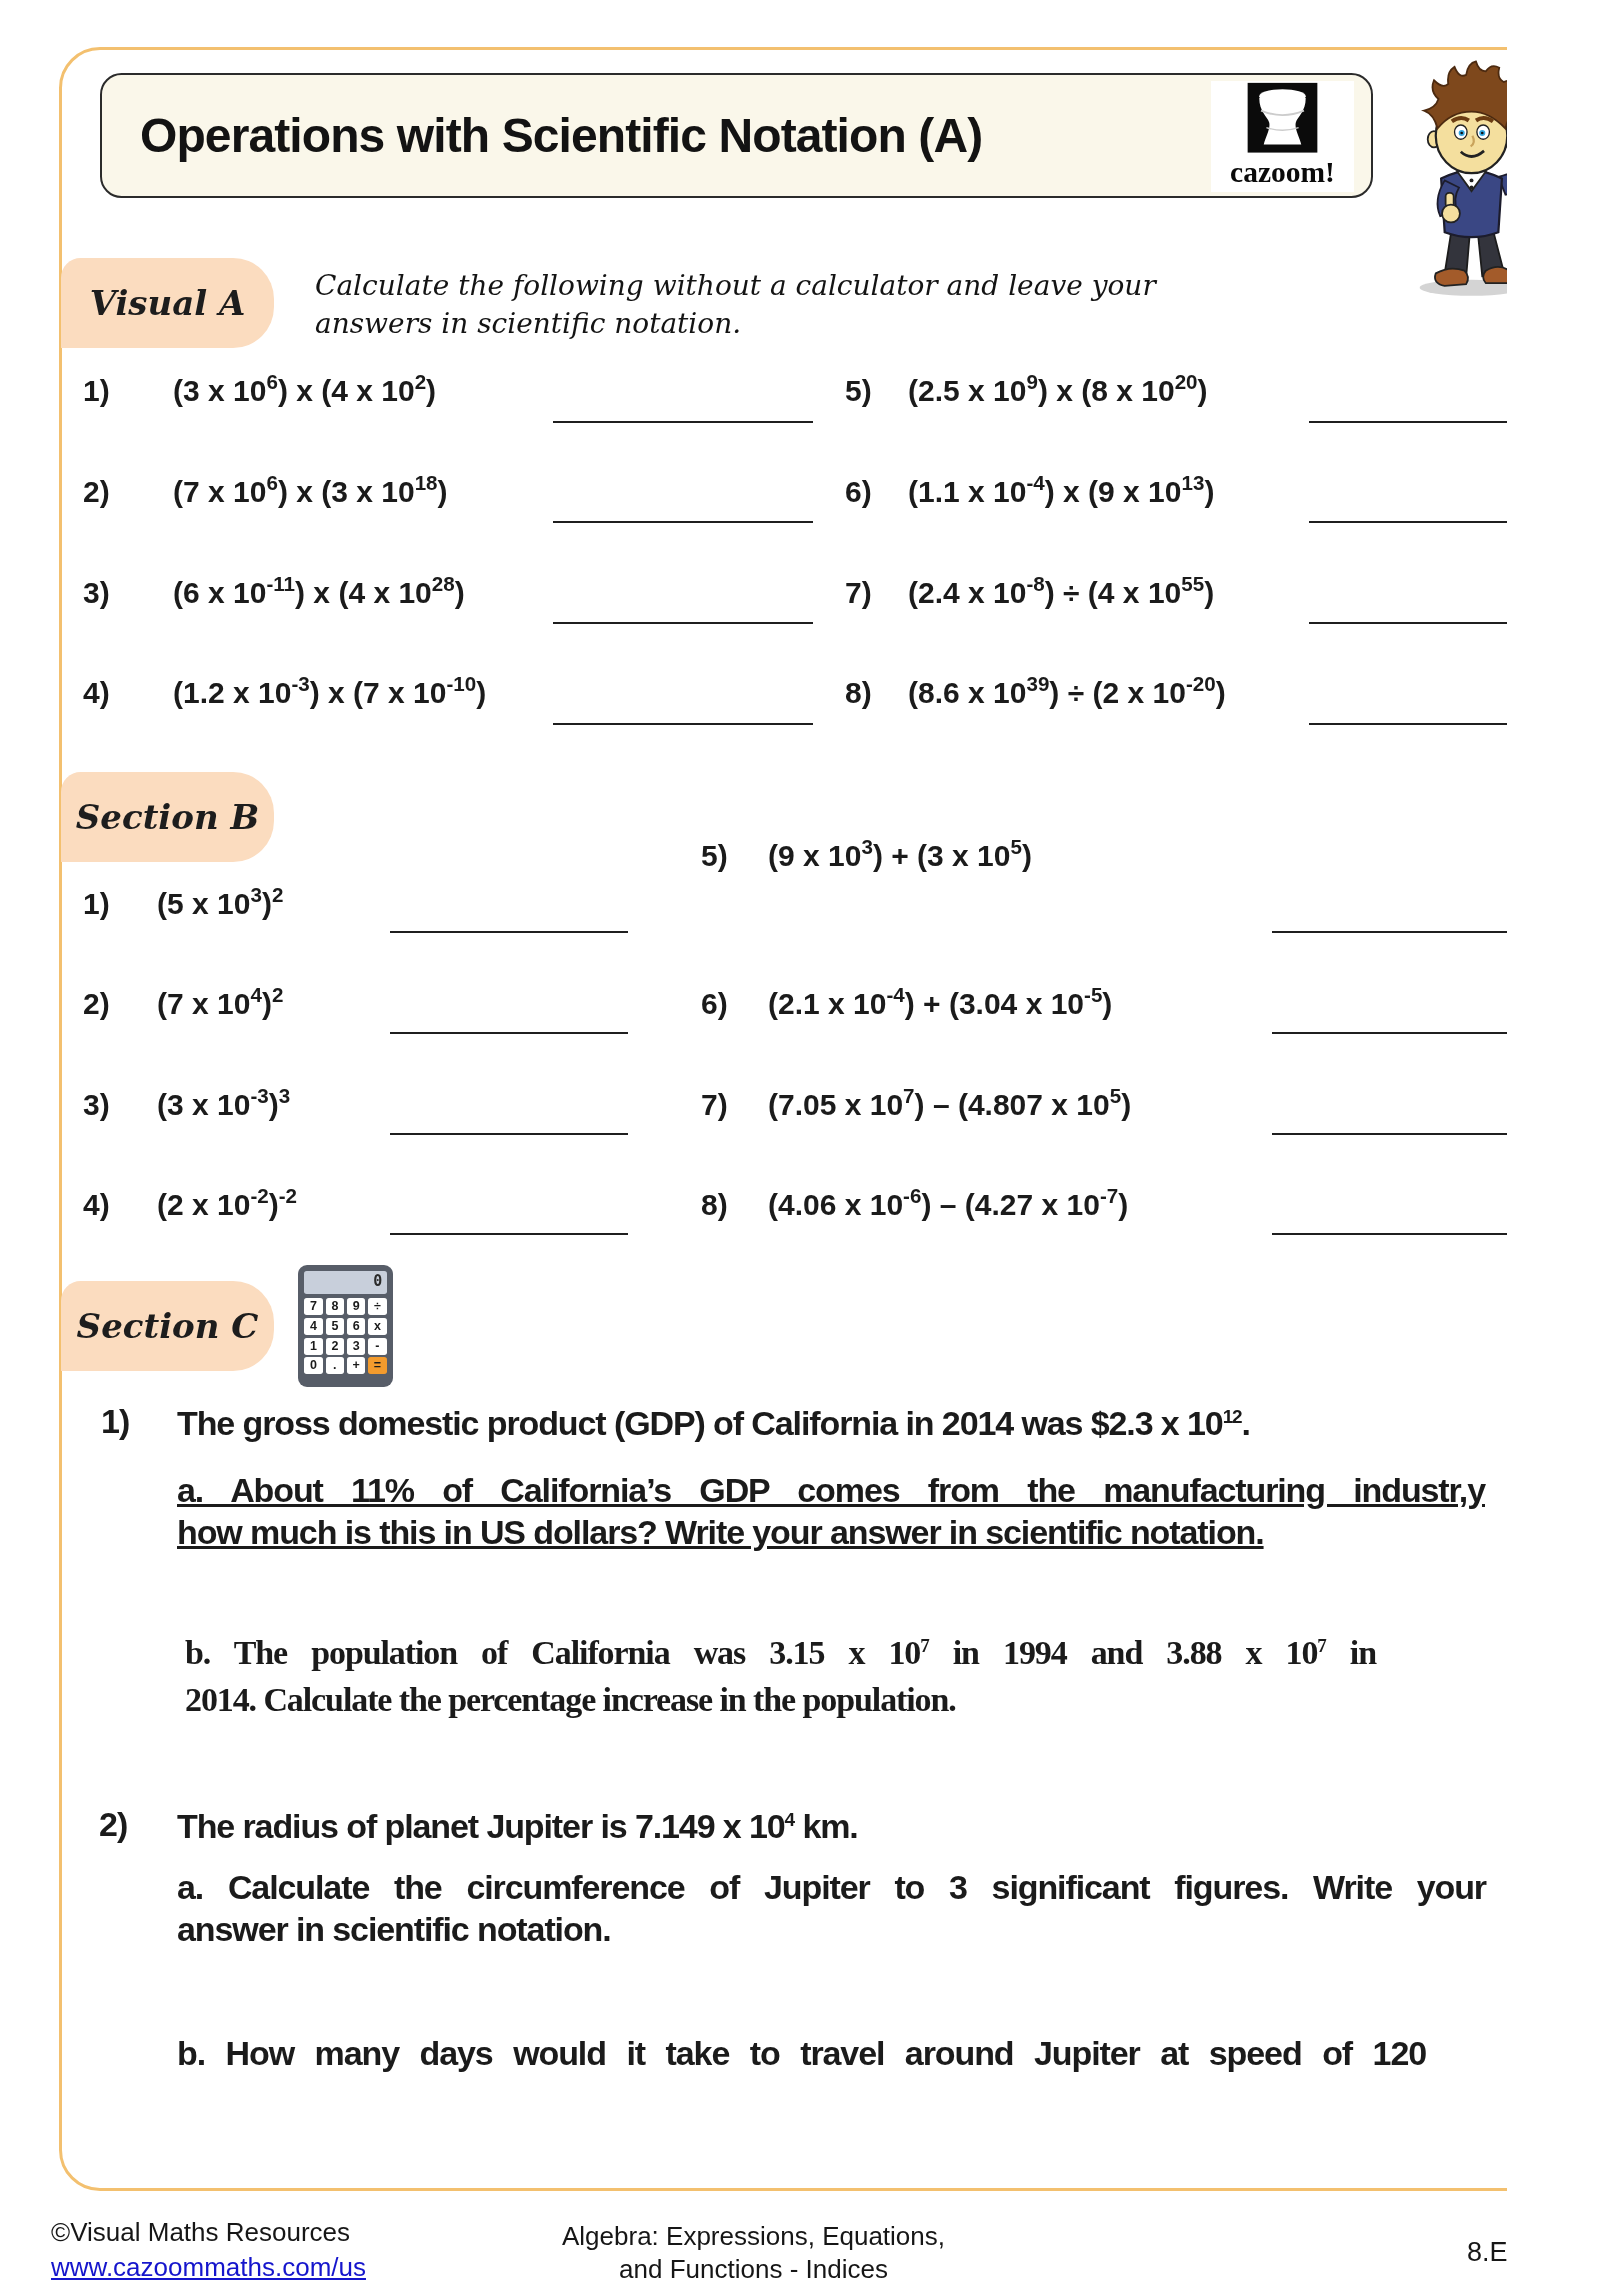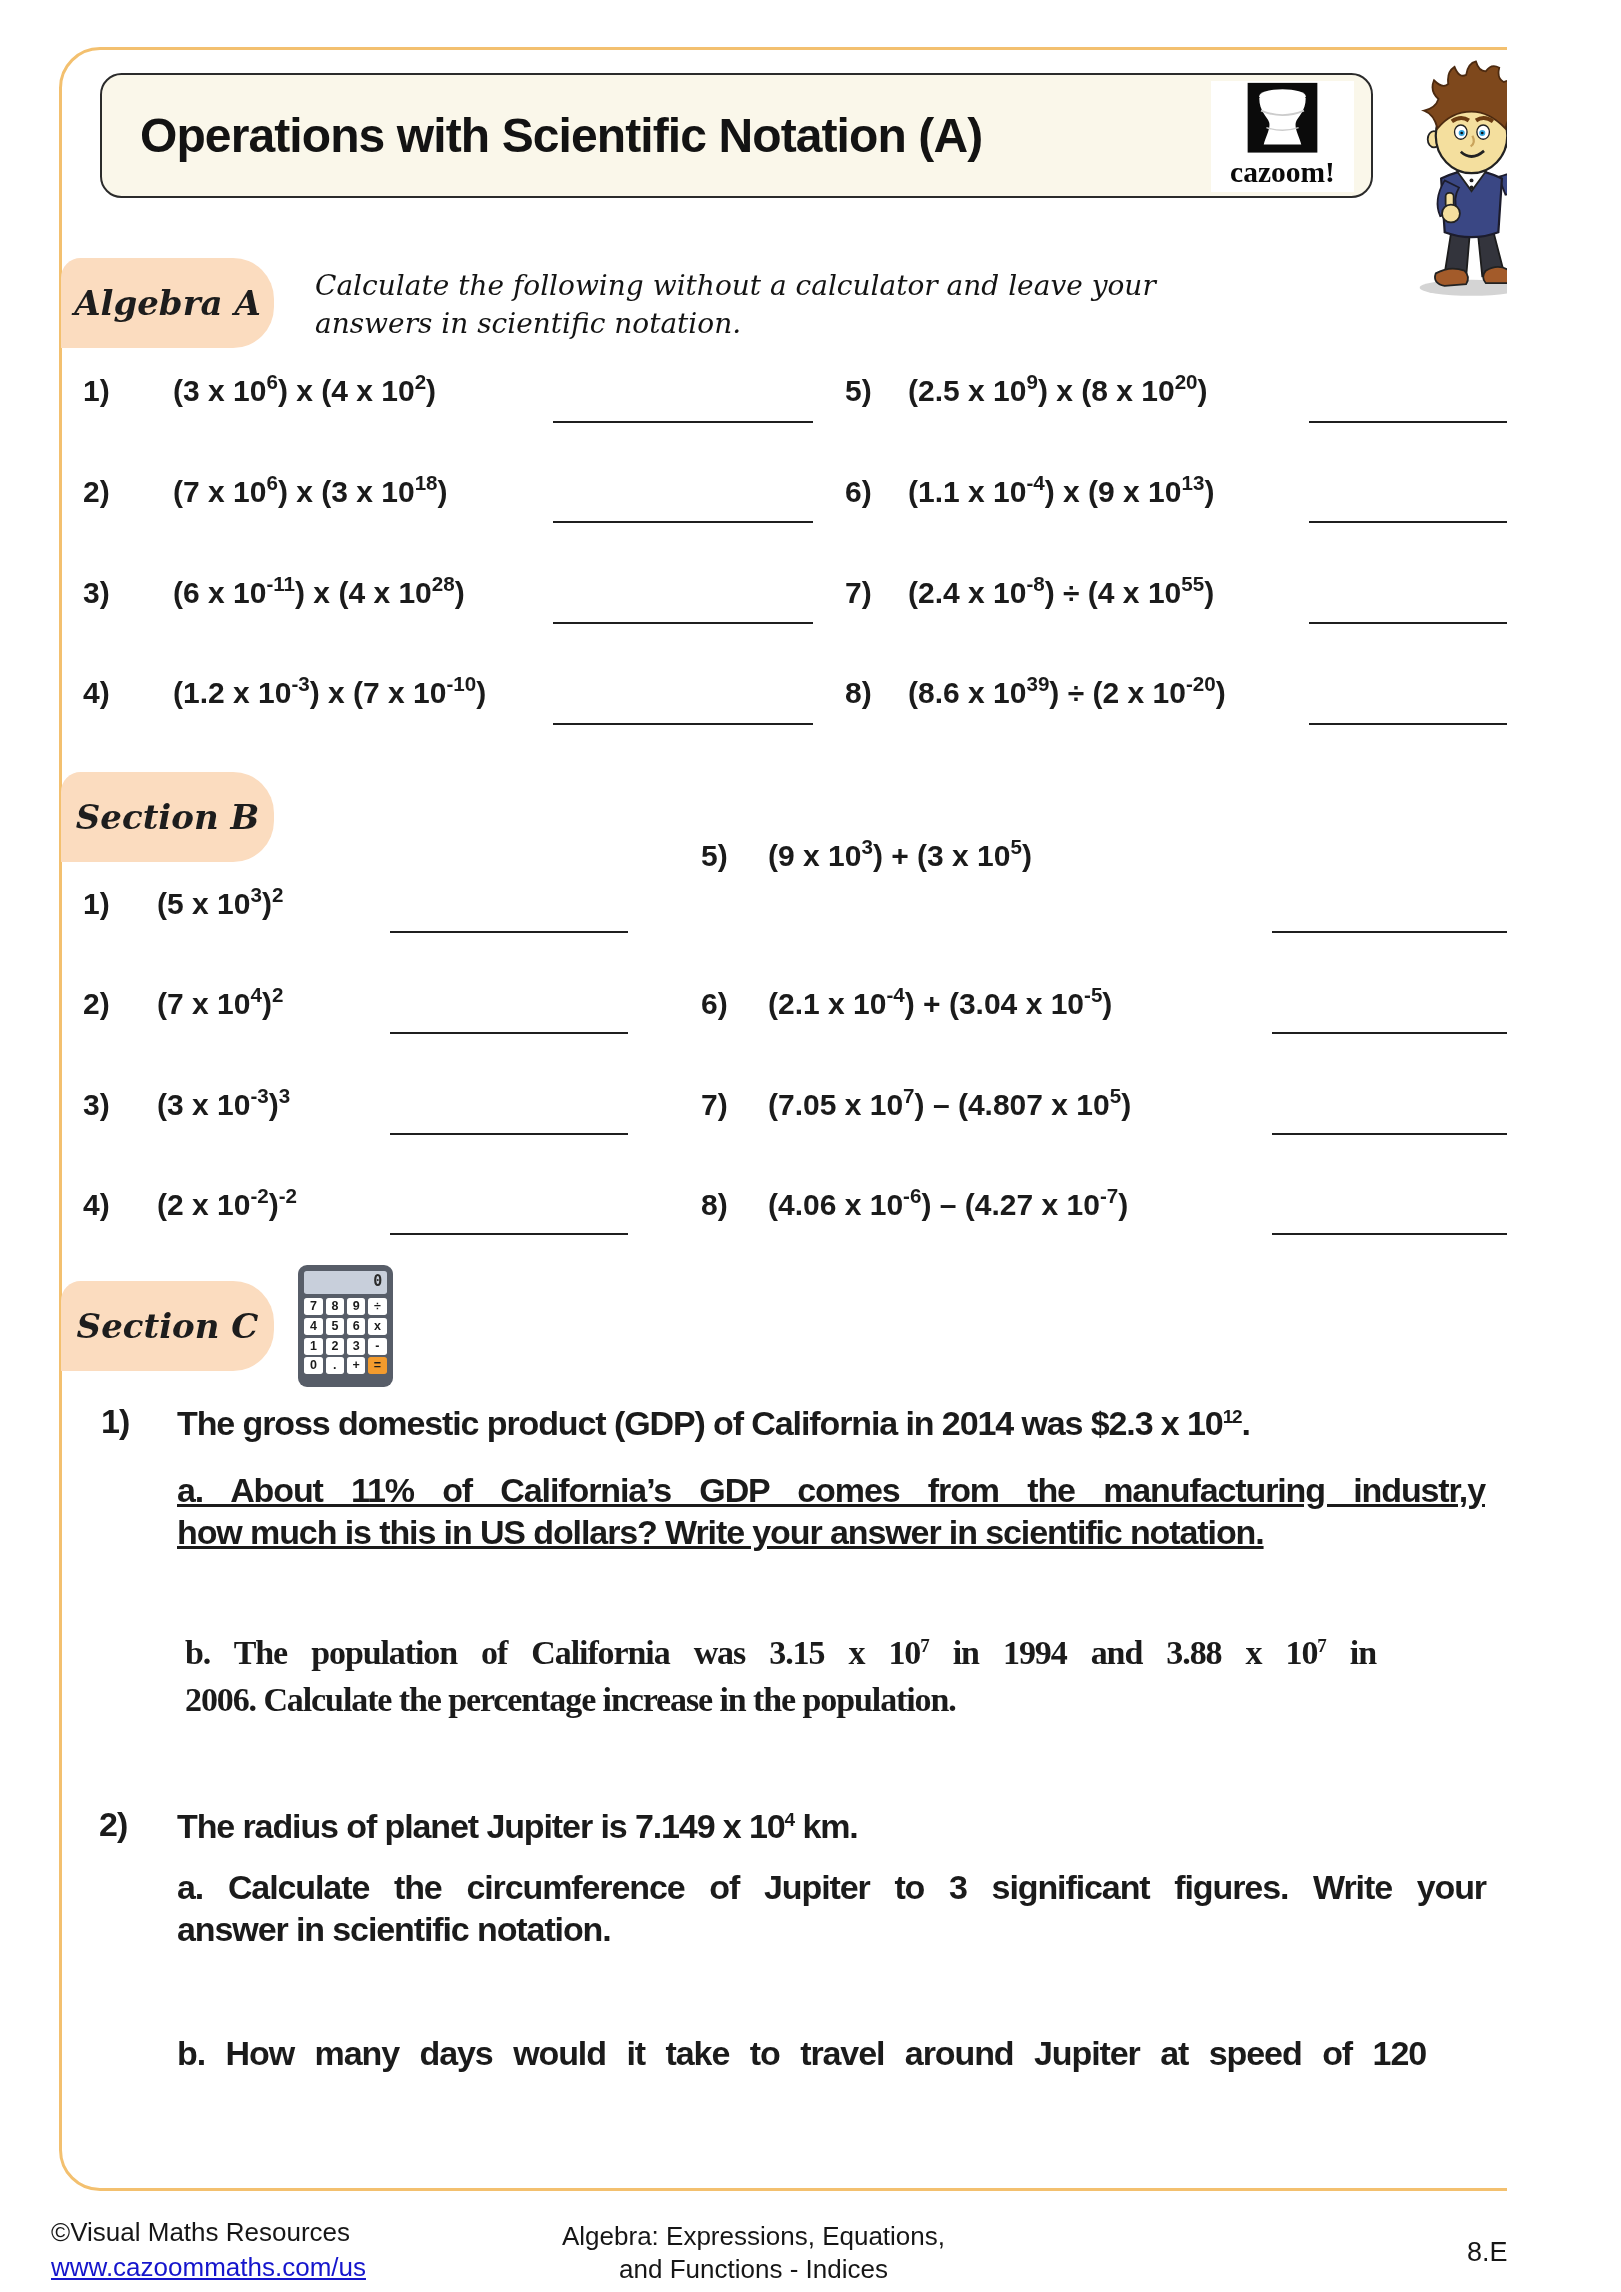--- a/index.html
+++ b/index.html
@@ -92,21 +92,21 @@
     <ellipse cx="88" cy="84" rx="7" ry="8" fill="#ffffff" stroke="#222222" stroke-width="1.5"></ellipse>
     <ellipse cx="113" cy="84" rx="7" ry="8" fill="#ffffff" stroke="#222222" stroke-width="1.5"></ellipse>
     <circle cx="89" cy="85" r="3.4" fill="#35A7DF"></circle>
       <circle cx="112" cy="85" r="3.4" fill="#35A7DF"></circle>
     <circle cx="89" cy="85" r="1.5" fill="#111111"></circle>
       <circle cx="112" cy="85" r="1.5" fill="#111111"></circle>
     <path d="M101 88 Q105 96 99 100" stroke="#c9a35c" stroke-width="2.5" fill="none"></path>
     <path d="M88 106 Q100 117 114 105" stroke="#222222" stroke-width="3" fill="none"></path>
   </svg>
 
-  <div class="seclabel" id="label-a">Algebra A</div>
+  <div class="seclabel" id="label-a">Visual A</div>
   <div class="instr">Calculate the following without a calculator and leave your
 answers in scientific notation.</div>
   <div id="probs-a">
       <div class="prob" style="left: 83px; top: 374px;"><span class="pnum" style="width: 90px;">1)</span><span class="pexpr"><span>(3 x 10</span><span class="sup">6</span><span>) x (4 x 10</span><span class="sup">2</span><span>)</span></span></div>
       <div class="ansline" style="left: 553px; top: 421px; width: 260px;"></div>
       <div class="prob" style="left: 83px; top: 475px;"><span class="pnum" style="width: 90px;">2)</span><span class="pexpr"><span>(7 x 10</span><span class="sup">6</span><span>) x (3 x 10</span><span class="sup">18</span><span>)</span></span></div>
       <div class="ansline" style="left: 553px; top: 521px; width: 260px;"></div>
       <div class="prob" style="left: 83px; top: 576px;"><span class="pnum" style="width: 90px;">3)</span><span class="pexpr"><span>(6 x 10</span><span class="sup">-11</span><span>) x (4 x 10</span><span class="sup">28</span><span>)</span></span></div>
       <div class="ansline" style="left: 553px; top: 622px; width: 260px;"></div>
       <div class="prob" style="left: 83px; top: 676px;"><span class="pnum" style="width: 90px;">4)</span><span class="pexpr"><span>(1.2 x 10</span><span class="sup">-3</span><span>) x (7 x 10</span><span class="sup">-10</span><span>)</span></span></div>
@@ -165,21 +165,21 @@
   </div>
   <div id="probs-c">
       <div class="cnum" style="left: 101px; top: 1402px;">1)</div>
       <div class="ctext cintro cline" style="left: 177px; top: 1402px;"><span>The gross domestic product (GDP) of California in 2014 was $2.3 x 10</span><span class="sup">12</span><span>.</span></div>
       <div class="ctext" style="left: 177px; top: 1469px; width: 1308px; text-decoration: underline;">
         <div class="cline just"><span>a. About 11% of California’s GDP comes from the manufacturing industr,y</span></div>
         <div class="cline"><span>how much is this in US dollars? Write your answer in scientific notation.</span></div>
       </div>
       <div class="ctext" style="left: 185px; top: 1632px; width: 1191px; font-family: Liberation Serif, serif;">
         <div class="cline just"><span>b. The population of California was 3.15 x 10</span><span class="sup">7</span><span> in 1994 and 3.88 x 10</span><span class="sup">7</span><span> in</span></div>
-        <div class="cline"><span>2006. Calculate the percentage increase in the population.</span></div>
+        <div class="cline"><span>2014. Calculate the percentage increase in the population.</span></div>
       </div>
       <div class="cnum" style="left: 99px; top: 1805px;">2)</div>
       <div class="ctext cintro cline" style="left: 177px; top: 1805px;"><span>The radius of planet Jupiter is 7.149 x 10</span><span class="sup">4</span><span> km.</span></div>
       <div class="ctext" style="left: 177px; top: 1866px; width: 1309px;">
         <div class="cline just"><span>a. Calculate the circumference of Jupiter to 3 significant figures. Write your</span></div>
         <div class="cline"><span>answer in scientific notation.</span></div>
       </div>
       <div class="ctext" style="left: 177px; top: 2032px; width: 1249px;">
         <div class="cline just"><span>b. How many days would it take to travel around Jupiter at speed of 120</span></div>
       </div>

